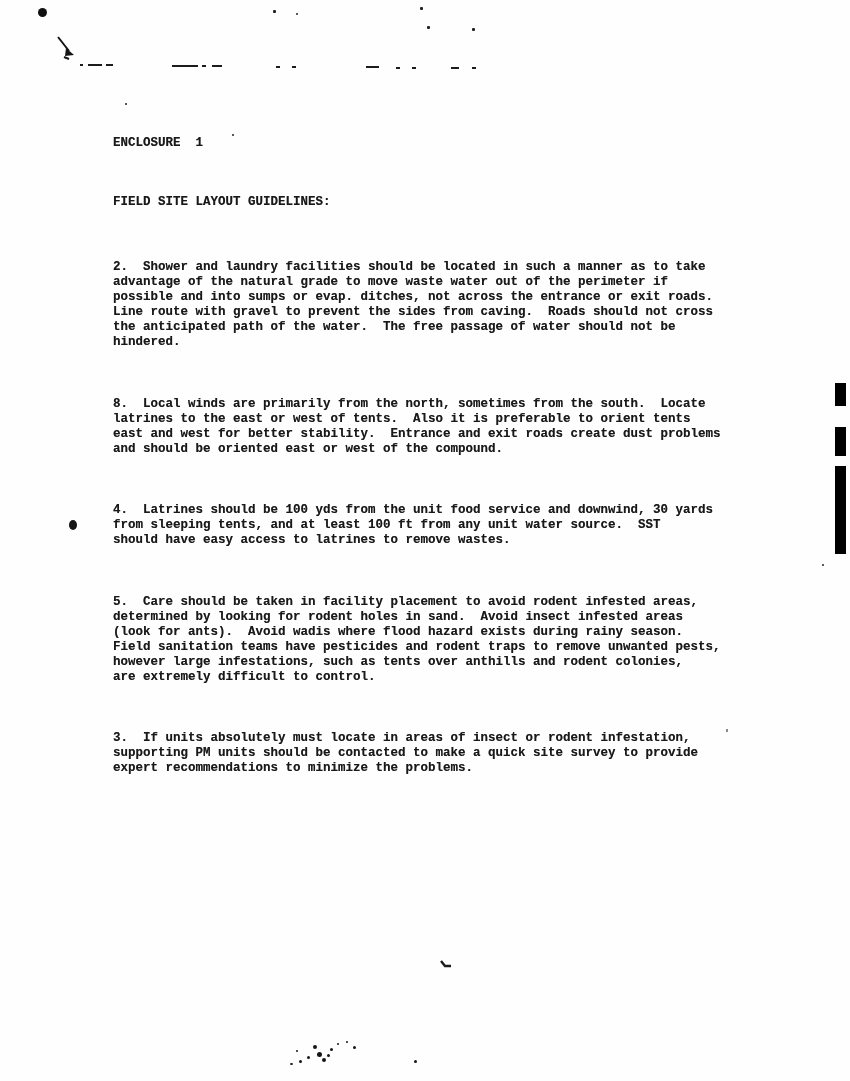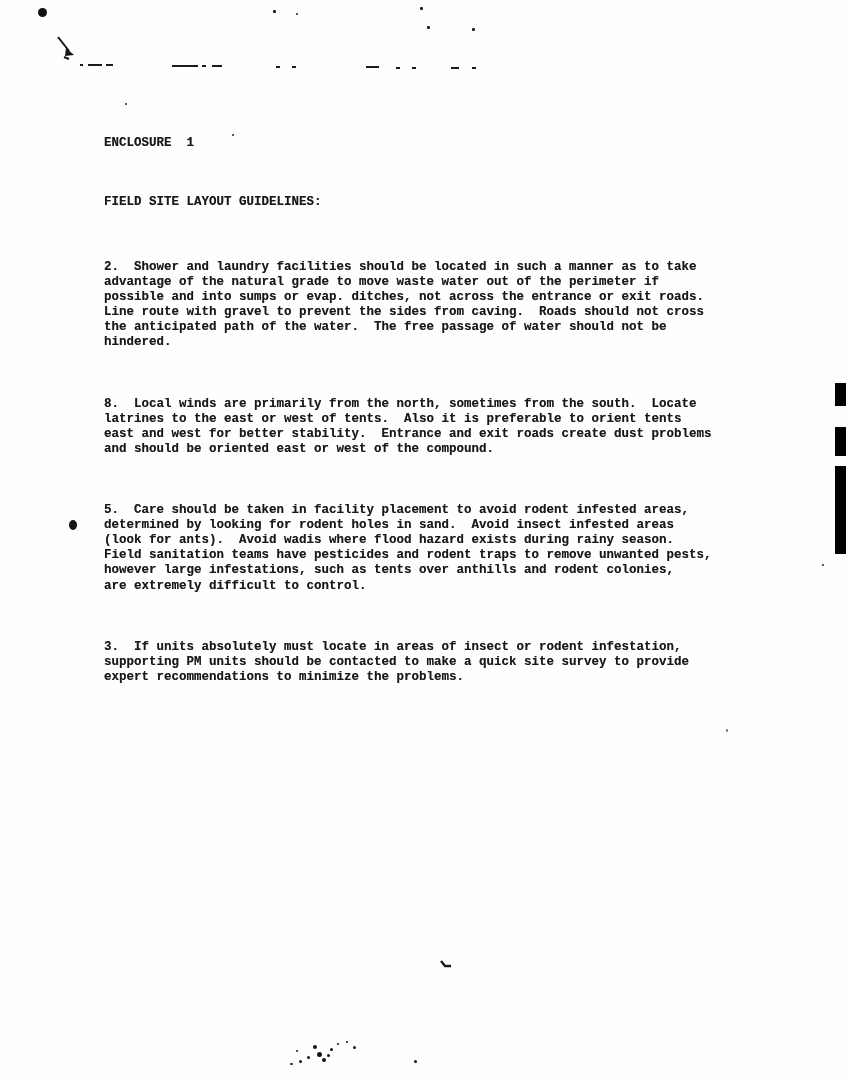--- a/index.html
+++ b/index.html
@@ -10,21 +10,21 @@
     position:relative;
     overflow:hidden;
   }
   .page{
     position:absolute;inset:0;
     background:#fefefe;
   }
   
   .content{
     position:absolute;
-    left:104px; top:106px; width:690px;
+    left:113px; top:106px; width:690px;
     color:#191919;
     font-family:"Liberation Mono", monospace;
     font-weight:700;
     font-size:12.5px;
     line-height:15.1px;
     white-space:pre;
     text-shadow:0 0 0.5px rgba(20,20,20,0.55);
   }
   .content p{margin:0 0 16px 0;}
   .content p.h-enclosure{margin-bottom:14px;}
@@ -108,20 +108,23 @@
     <p>2.  Shower and laundry facilities should be located in such a manner as to take
 advantage of the natural grade to move waste water out of the perimeter if
 possible and into sumps or evap. ditches, not across the entrance or exit roads.
 Line route with gravel to prevent the sides from caving.  Roads should not cross
 the anticipated path of the water.  The free passage of water should not be
 hindered.</p>
     <p>8.  Local winds are primarily from the north, sometimes from the south.  Locate
 latrines to the east or west of tents.  Also it is preferable to orient tents
 east and west for better stability.  Entrance and exit roads create dust problems
 and should be oriented east or west of the compound.</p>
+    <p>4.  Latrines should be 100 yds from the unit food service and downwind, 30 yards
+from sleeping tents, and at least 100 ft from any unit water source.  SST
+should have easy access to latrines to remove wastes.</p>
     <p>5.  Care should be taken in facility placement to avoid rodent infested areas,
 determined by looking for rodent holes in sand.  Avoid insect infested areas
 (look for ants).  Avoid wadis where flood hazard exists during rainy season.
 Field sanitation teams have pesticides and rodent traps to remove unwanted pests,
 however large infestations, such as tents over anthills and rodent colonies,
 are extremely difficult to control.</p>
     <p>3.  If units absolutely must locate in areas of insect or rodent infestation,
 supporting PM units should be contacted to make a quick site survey to provide
 expert recommendations to minimize the problems.</p>
   </div>

